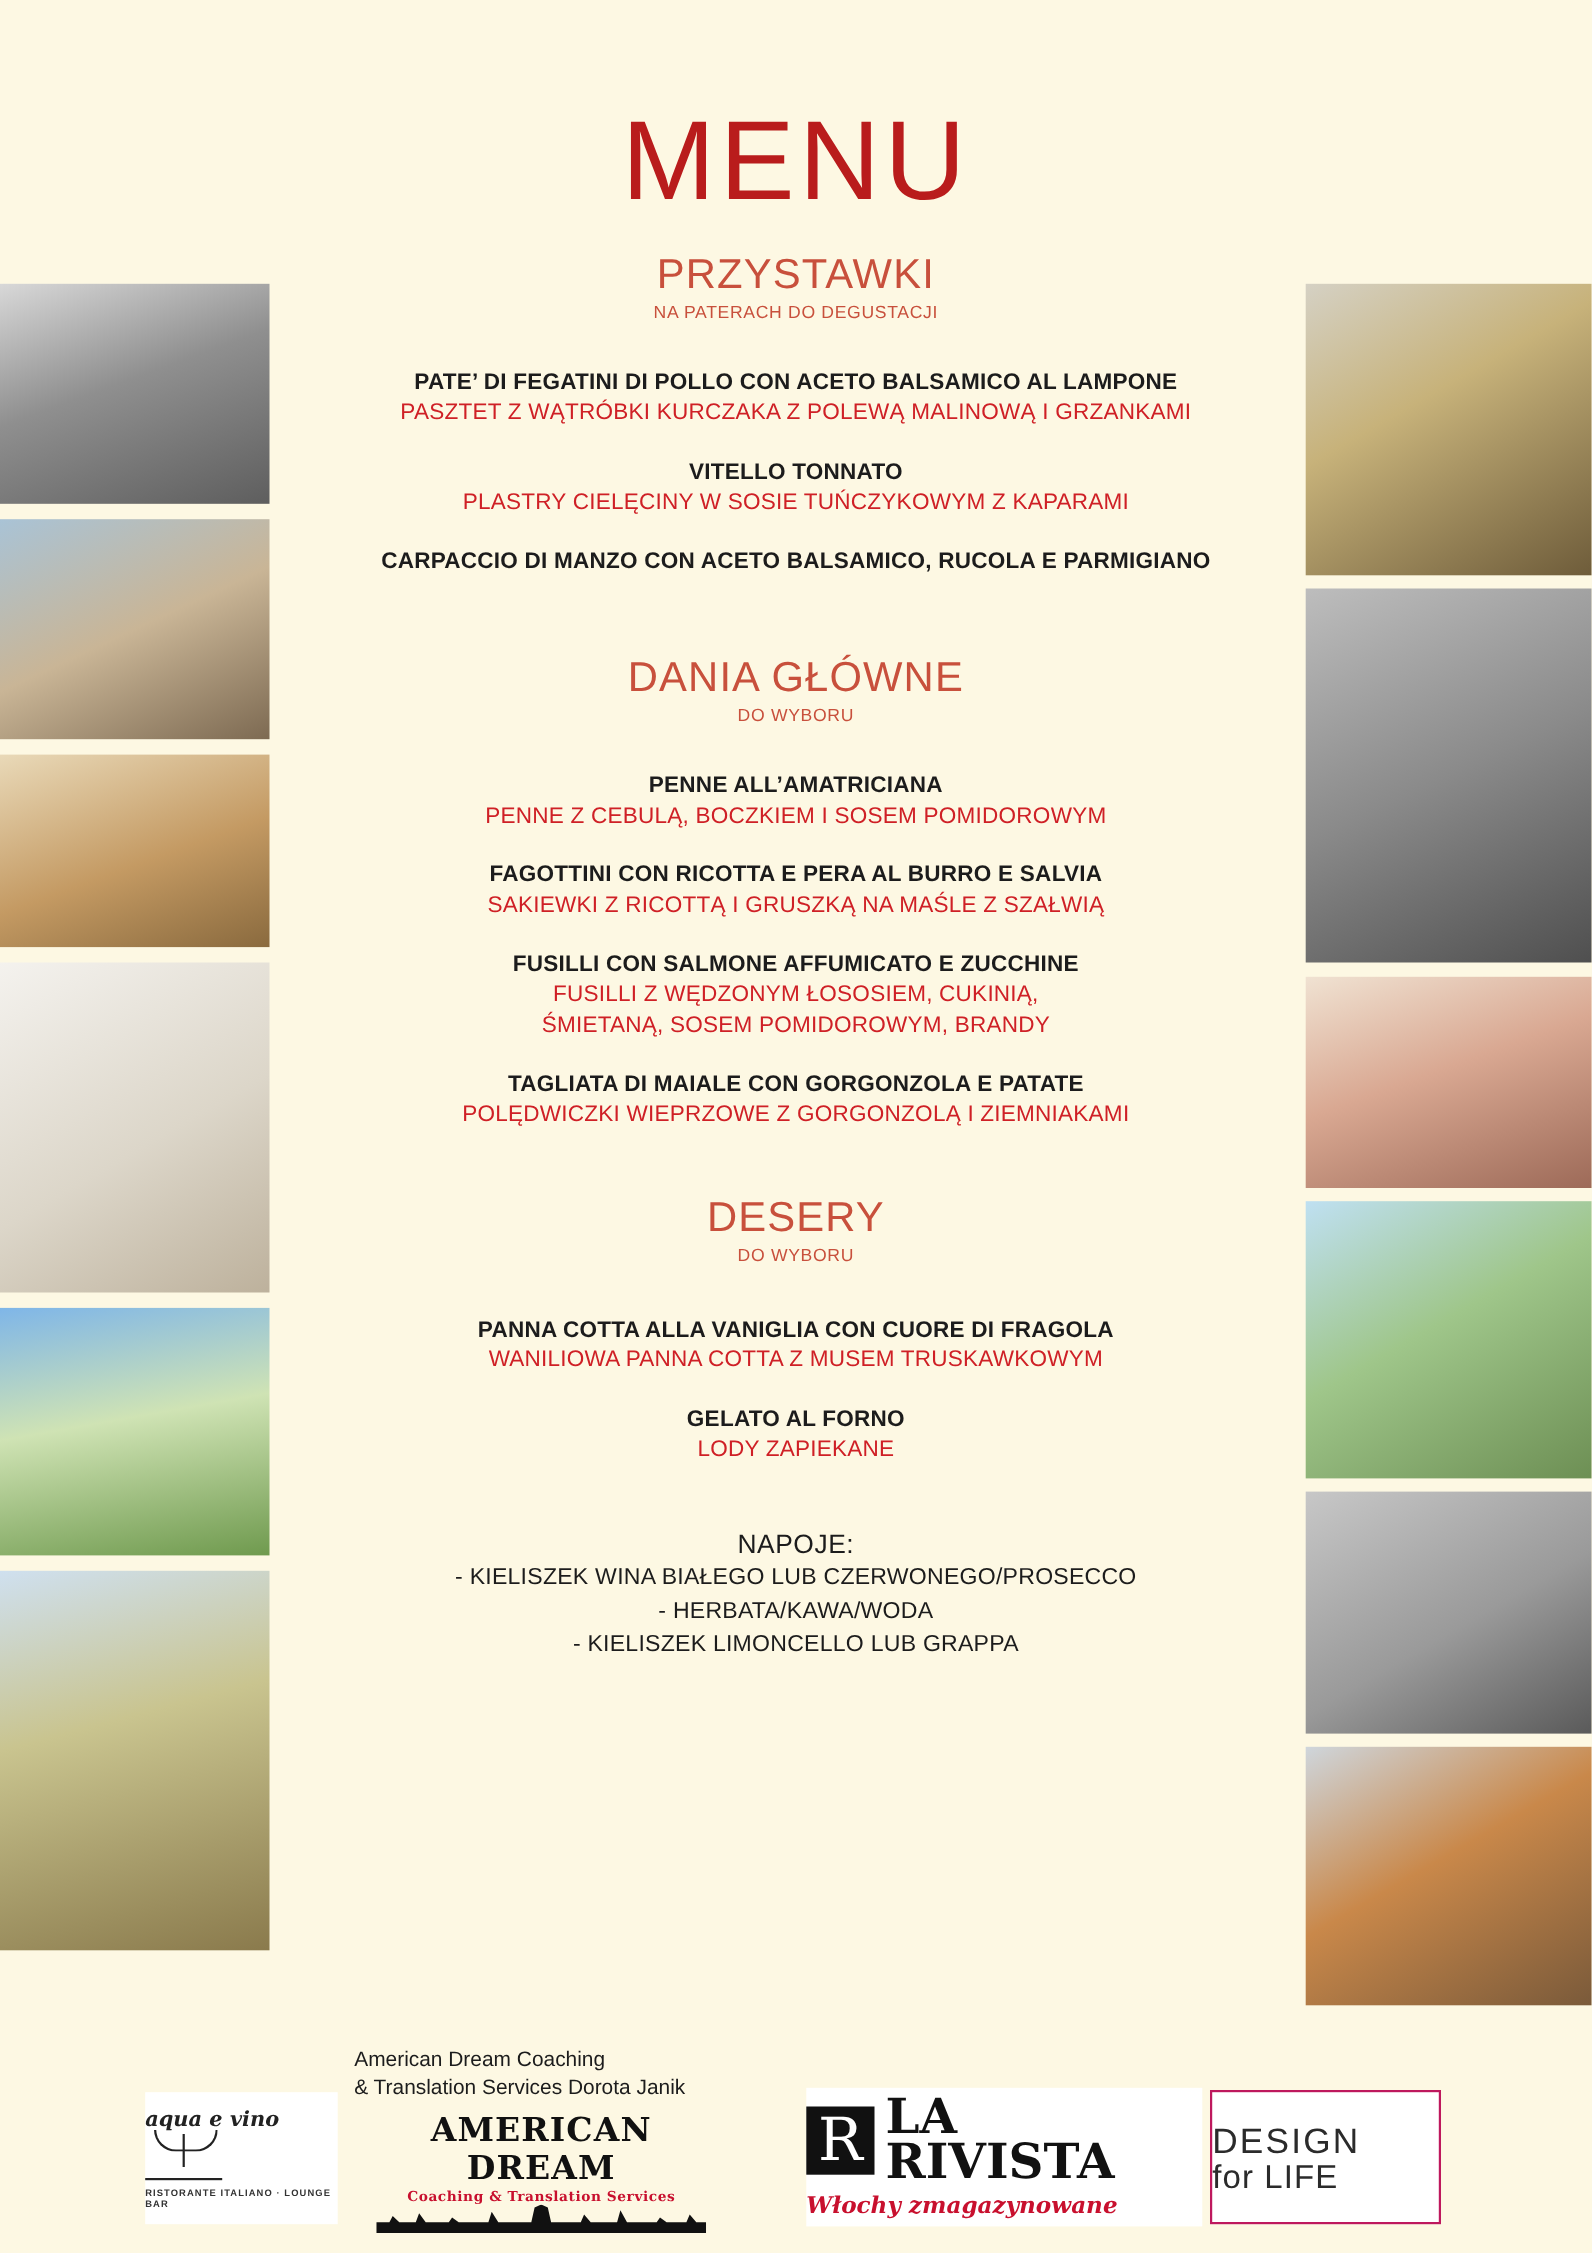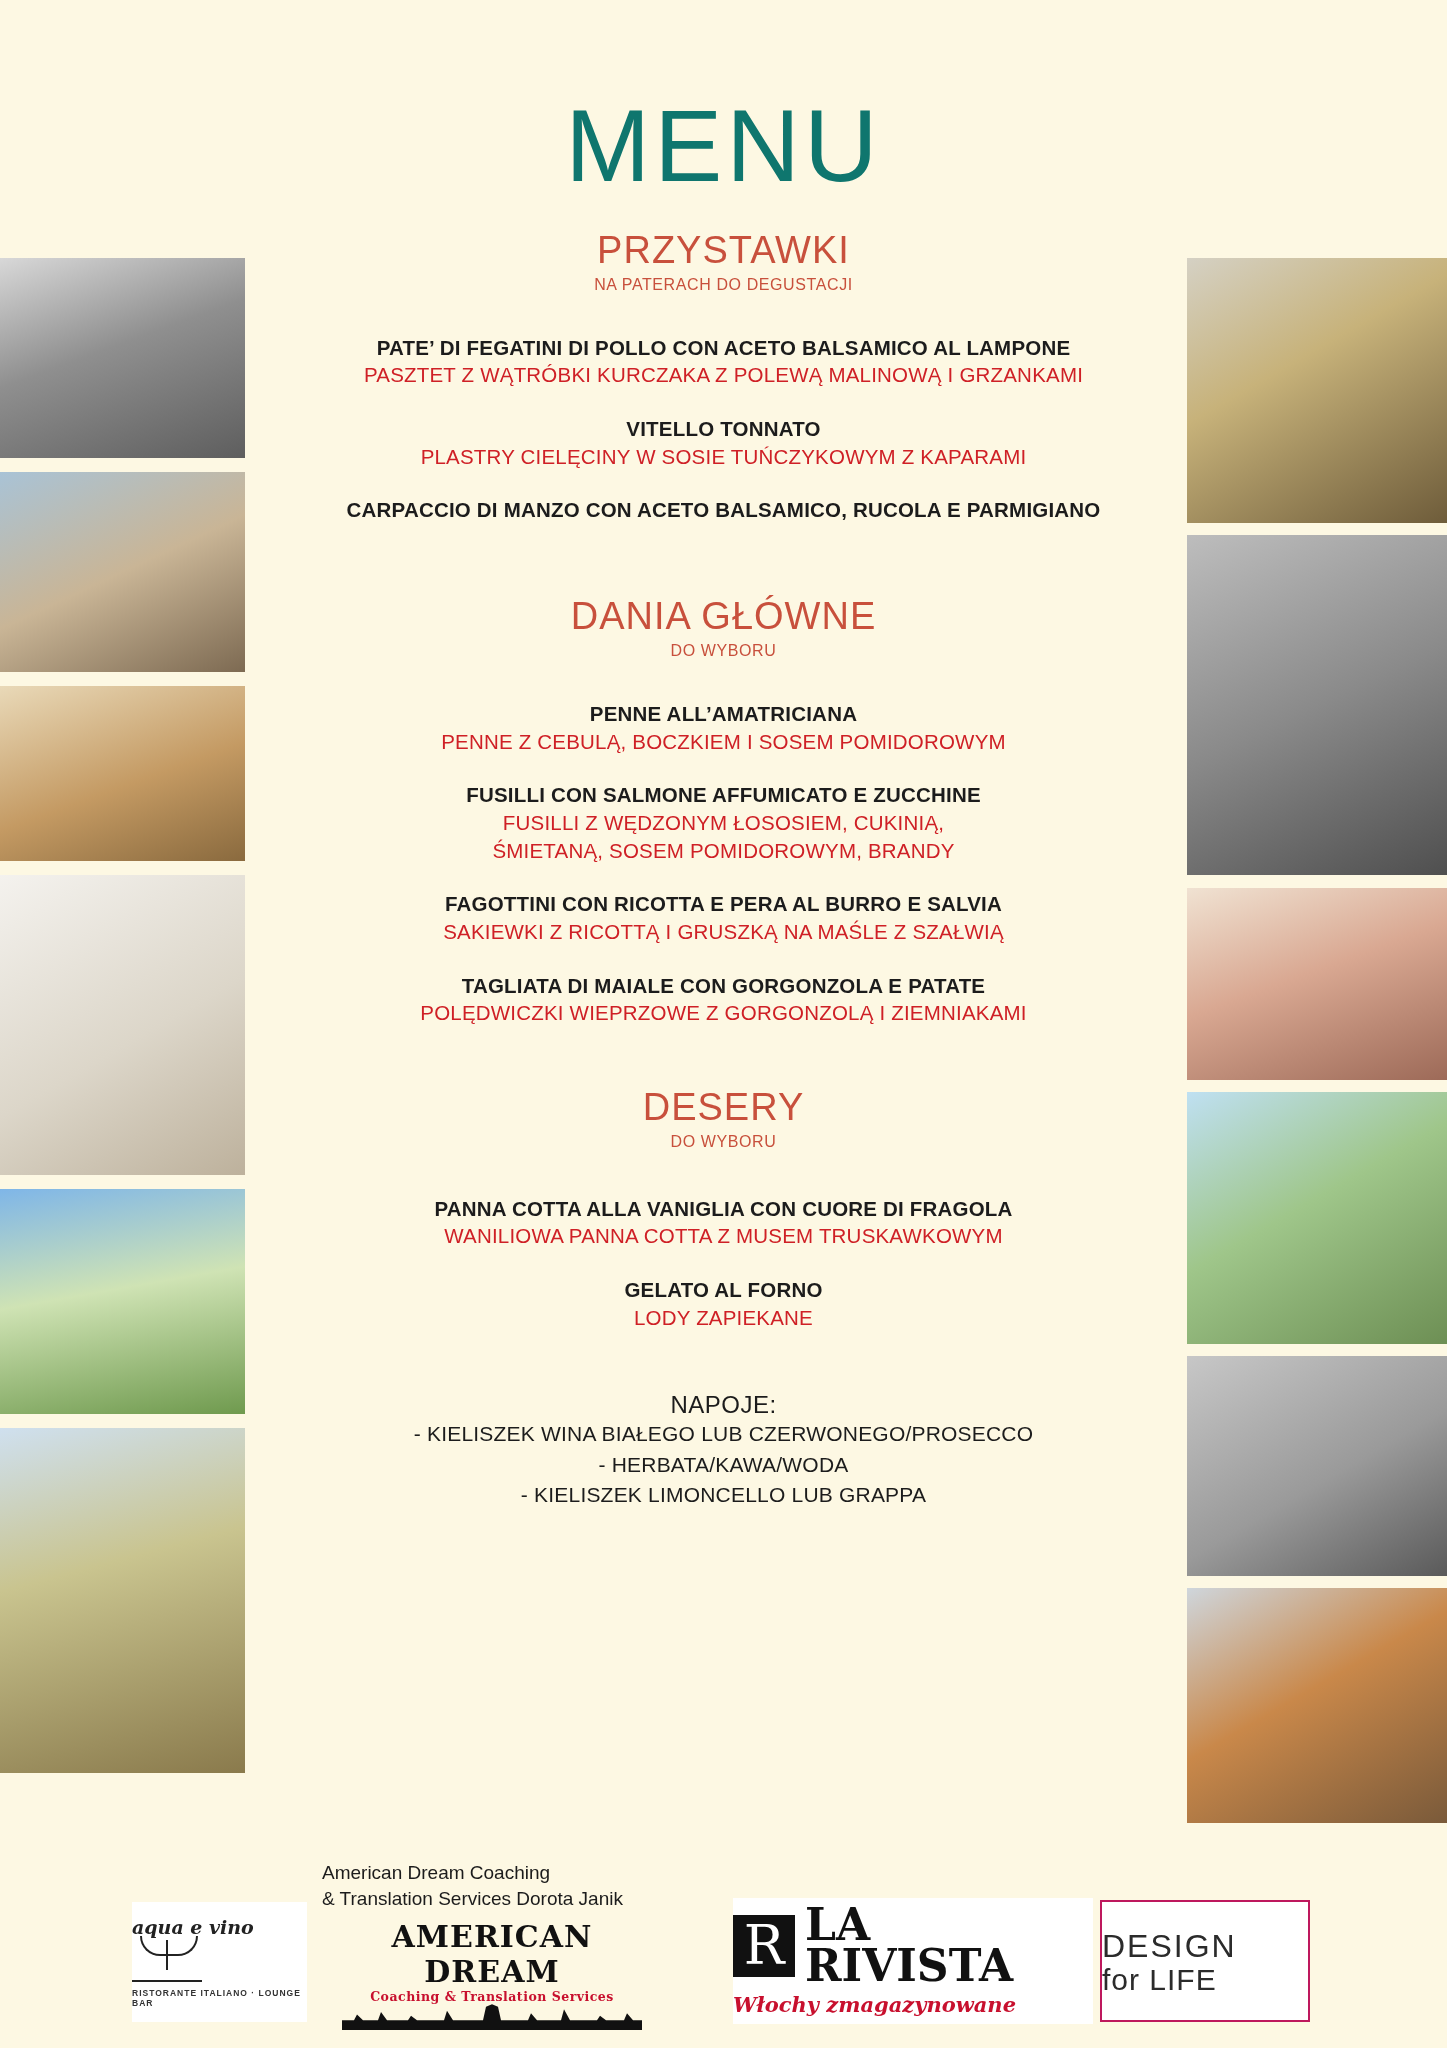--- a/index.html
+++ b/index.html
@@ -22,21 +22,21 @@
 
   
   .menu-title {
     position: absolute;
     top: 95px;
     left: 0;
     width: 100%;
     text-align: center;
     font-size: 102px;
     letter-spacing: 4px;
-    color: #0f766e;
+    color: #b91c1c;
     font-weight: 400;
     line-height: 1;
   }
 
   
   .content {
     position: absolute;
     top: 230px;
     left: 200px;
     width: 1047px;
@@ -234,27 +234,27 @@
 
     <div class="section-block">
       <div class="section-head">DANIA GŁÓWNE</div>
       <div class="section-sub">DO WYBORU</div>
 
       <div class="dish" style="margin-top:40px;">
         <div class="it">PENNE ALL’AMATRICIANA</div>
         <div class="pl">PENNE Z CEBULĄ, BOCZKIEM I SOSEM POMIDOROWYM</div>
       </div>
       <div class="dish">
+        <div class="it">FAGOTTINI CON RICOTTA E PERA AL BURRO E SALVIA</div>
+        <div class="pl">SAKIEWKI Z RICOTTĄ I GRUSZKĄ NA MAŚLE Z SZAŁWIĄ</div>
+      </div>
+      <div class="dish">
         <div class="it">FUSILLI CON SALMONE AFFUMICATO E ZUCCHINE</div>
         <div class="pl" style="white-space:pre-line;">FUSILLI Z WĘDZONYM ŁOSOSIEM, CUKINIĄ,
 ŚMIETANĄ, SOSEM POMIDOROWYM, BRANDY</div>
-      </div>
-      <div class="dish">
-        <div class="it">FAGOTTINI CON RICOTTA E PERA AL BURRO E SALVIA</div>
-        <div class="pl">SAKIEWKI Z RICOTTĄ I GRUSZKĄ NA MAŚLE Z SZAŁWIĄ</div>
       </div>
       <div class="dish">
         <div class="it">TAGLIATA DI MAIALE CON GORGONZOLA E PATATE</div>
         <div class="pl">POLĘDWICZKI WIEPRZOWE Z GORGONZOLĄ I ZIEMNIAKAMI</div>
       </div>
     </div>
 
     <div class="spacer-md"></div>
 
     <div class="section-block">

